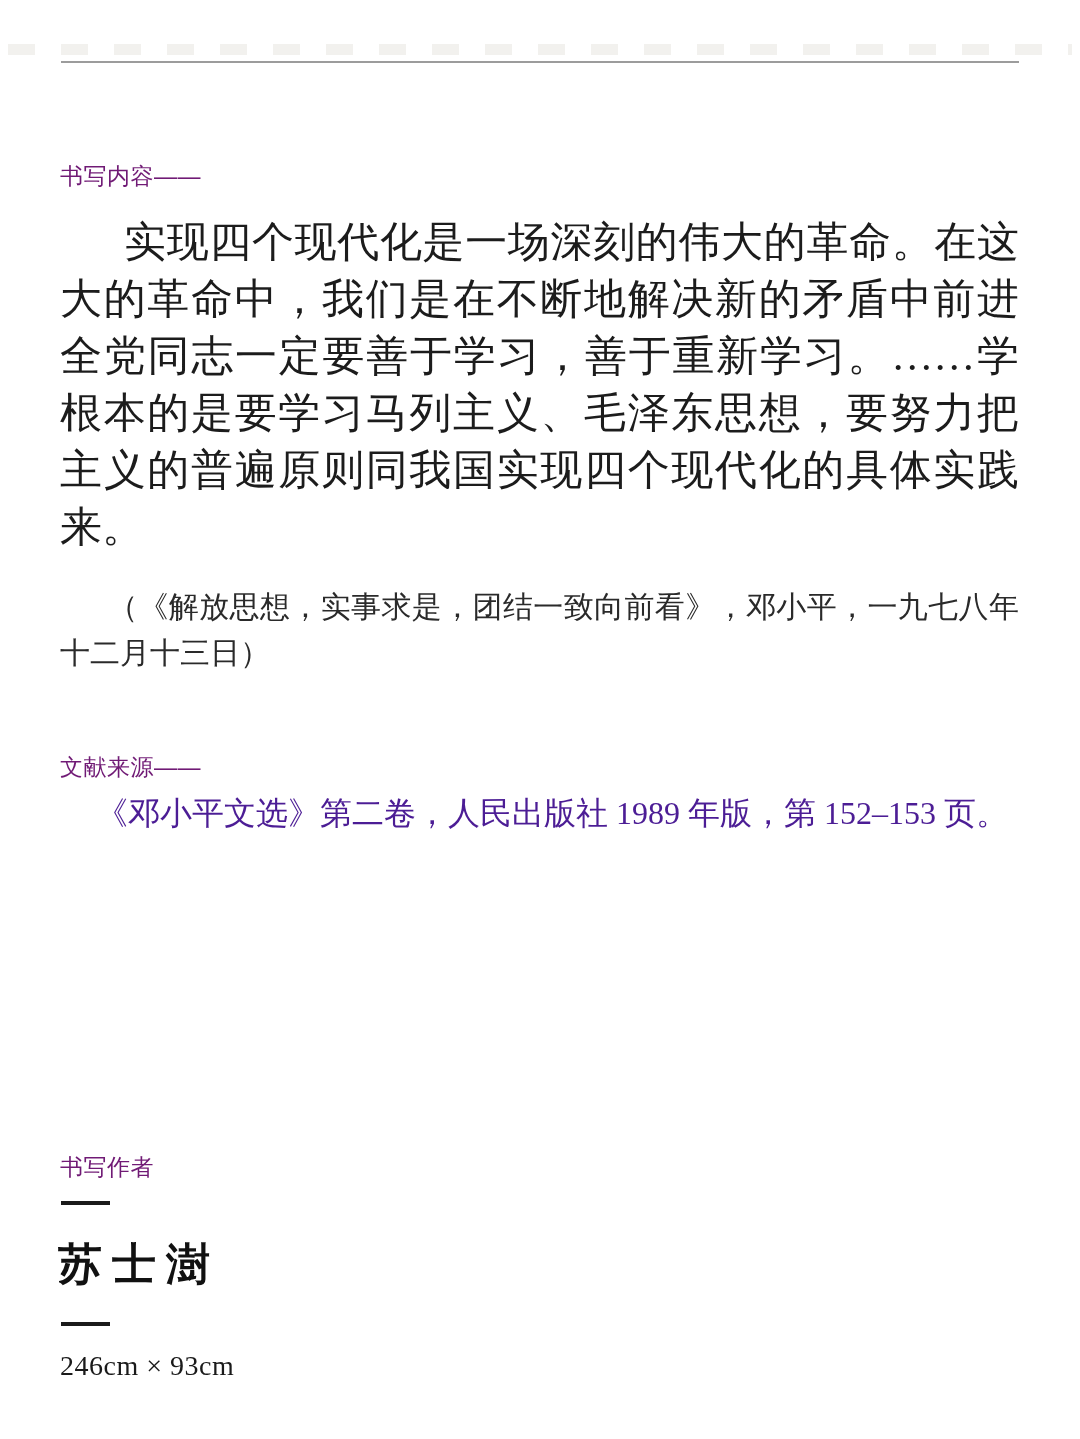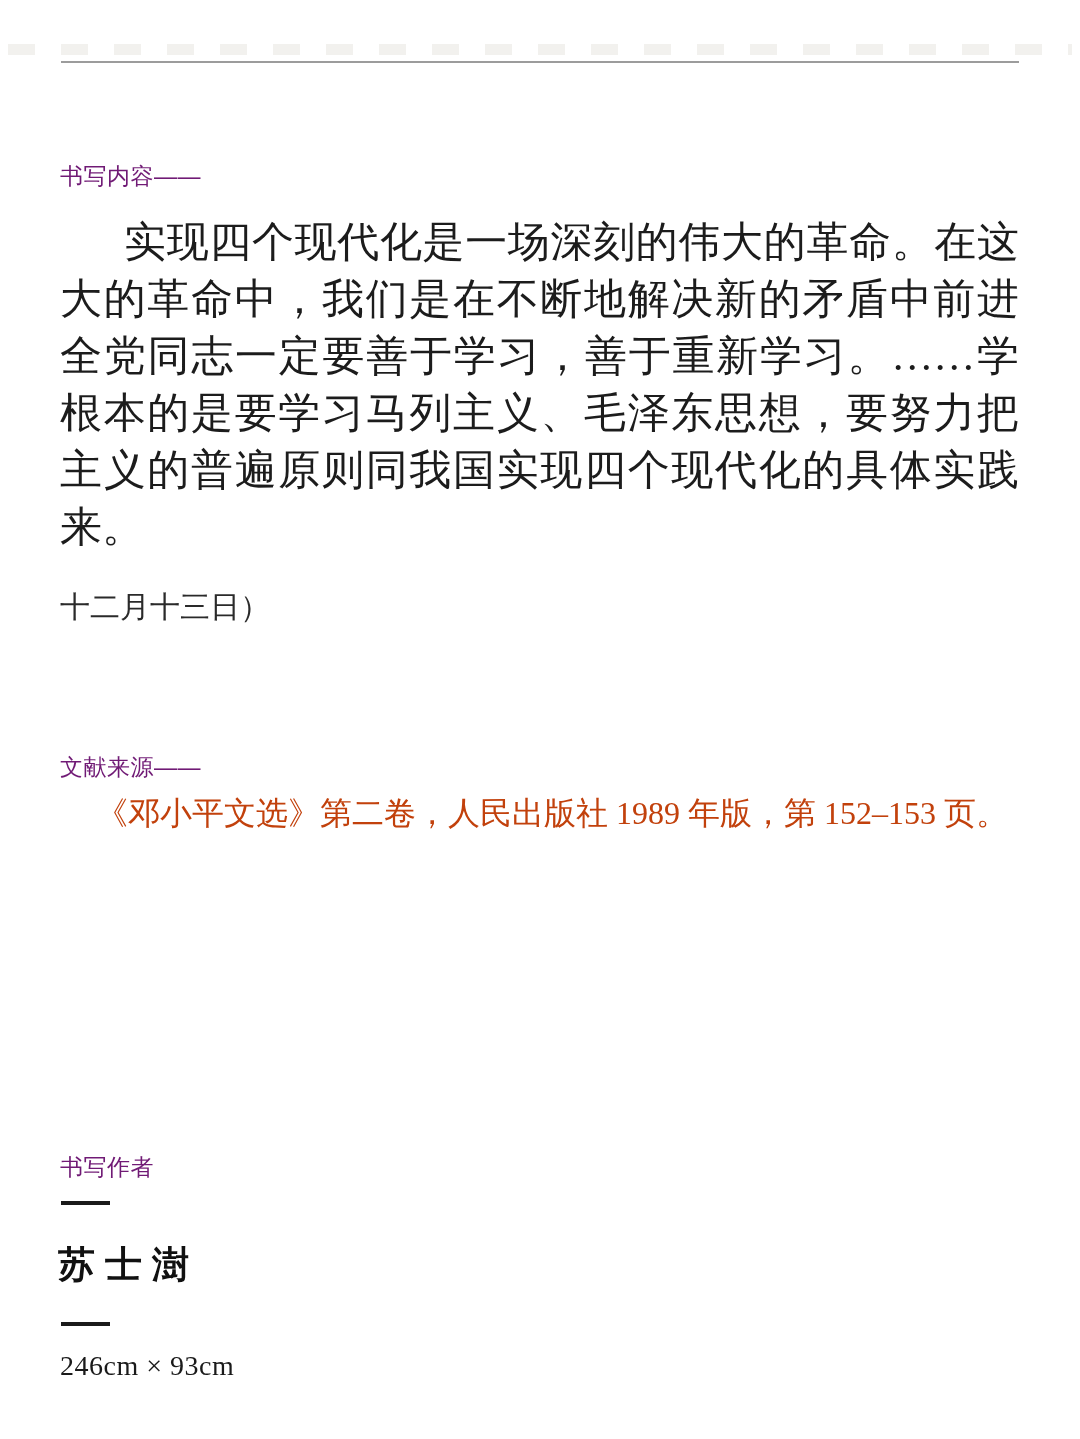--- a/index.html
+++ b/index.html
@@ -91,41 +91,41 @@
   }
 
   
   .source-text {
     position: absolute;
     top: 792px; left: 60px;
     width: 959px;
     font-family: "Liberation Serif", "DejaVu Serif", serif;
     font-size: 32px;
     line-height: 42px;
-    color: #c2410c;
+    color: #4c1d95;
     text-indent: 36px;
     white-space: nowrap;
   }
 
   
   .short-rule {
     position: absolute;
     left: 61px;
     width: 49px; height: 4px;
     background: #1a1a1a;
   }
   .rule-author-top    { top: 1201px; }
   .rule-author-bottom { top: 1322px; }
 
   .author-name {
     position: absolute;
     top: 1237px; left: 58px;
     font-family: "Liberation Serif", "DejaVu Serif", serif;
     font-weight: bold;
-    font-size: 37px;
+    font-size: 44px;
     line-height: 56px;
     letter-spacing: 10px;
     color: #111111;
     white-space: nowrap;
   }
 
   .artwork-dimensions {
     position: absolute;
     top: 1350px; left: 60px;
     font-family: Liberation Serif, serif;
@@ -149,20 +149,21 @@
   <div class="body-text">
     <div class="body-line first">实现四个现代化是一场深刻的伟大的革命。在这场伟</div>
     <div class="body-line">大的革命中，我们是在不断地解决新的矛盾中前进的。因此，</div>
     <div class="body-line">全党同志一定要善于学习，善于重新学习。……学习什么？</div>
     <div class="body-line">根本的是要学习马列主义、毛泽东思想，要努力把马克思</div>
     <div class="body-line">主义的普遍原则同我国实现四个现代化的具体实践结合起</div>
     <div class="body-line last">来。</div>
   </div>
 
   <div class="citation">
+    <div class="citation-line first">（《解放思想，实事求是，团结一致向前看》，邓小平，一九七八年</div>
     <div class="citation-line">十二月十三日）</div>
   </div>
 
   <div class="section-heading heading-source">文献来源——</div>
 
   <div class="source-text">《邓小平文选》第二卷，人民出版社 1989 年版，第 152–153 页。</div>
 
   <div class="section-heading heading-author">书写作者</div>
 
   <div class="short-rule rule-author-top"></div>

